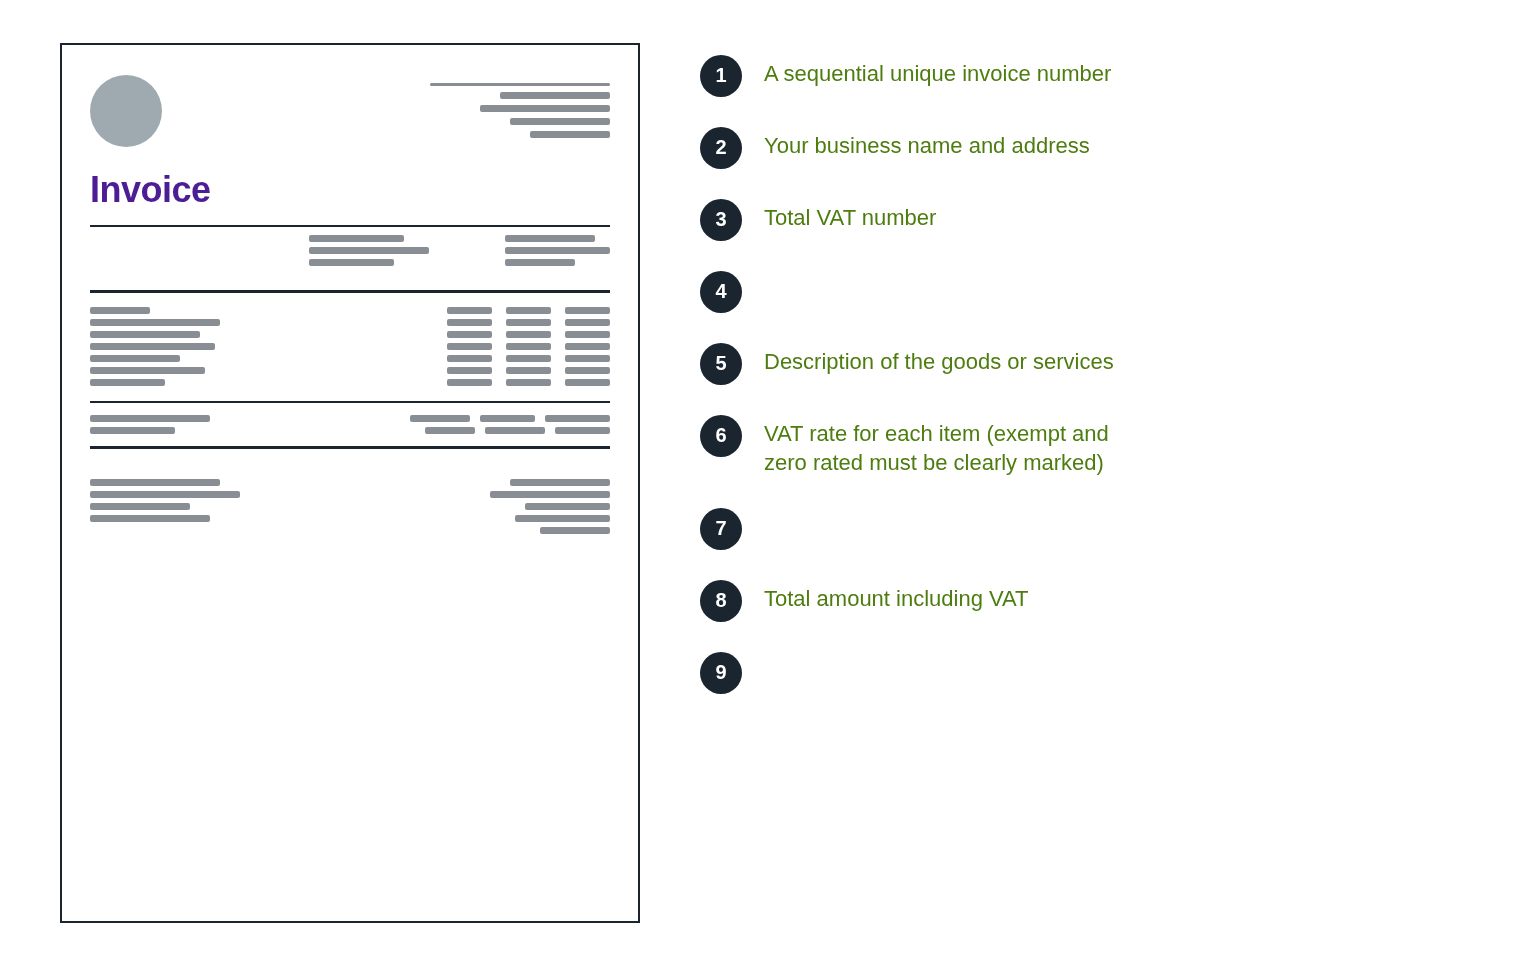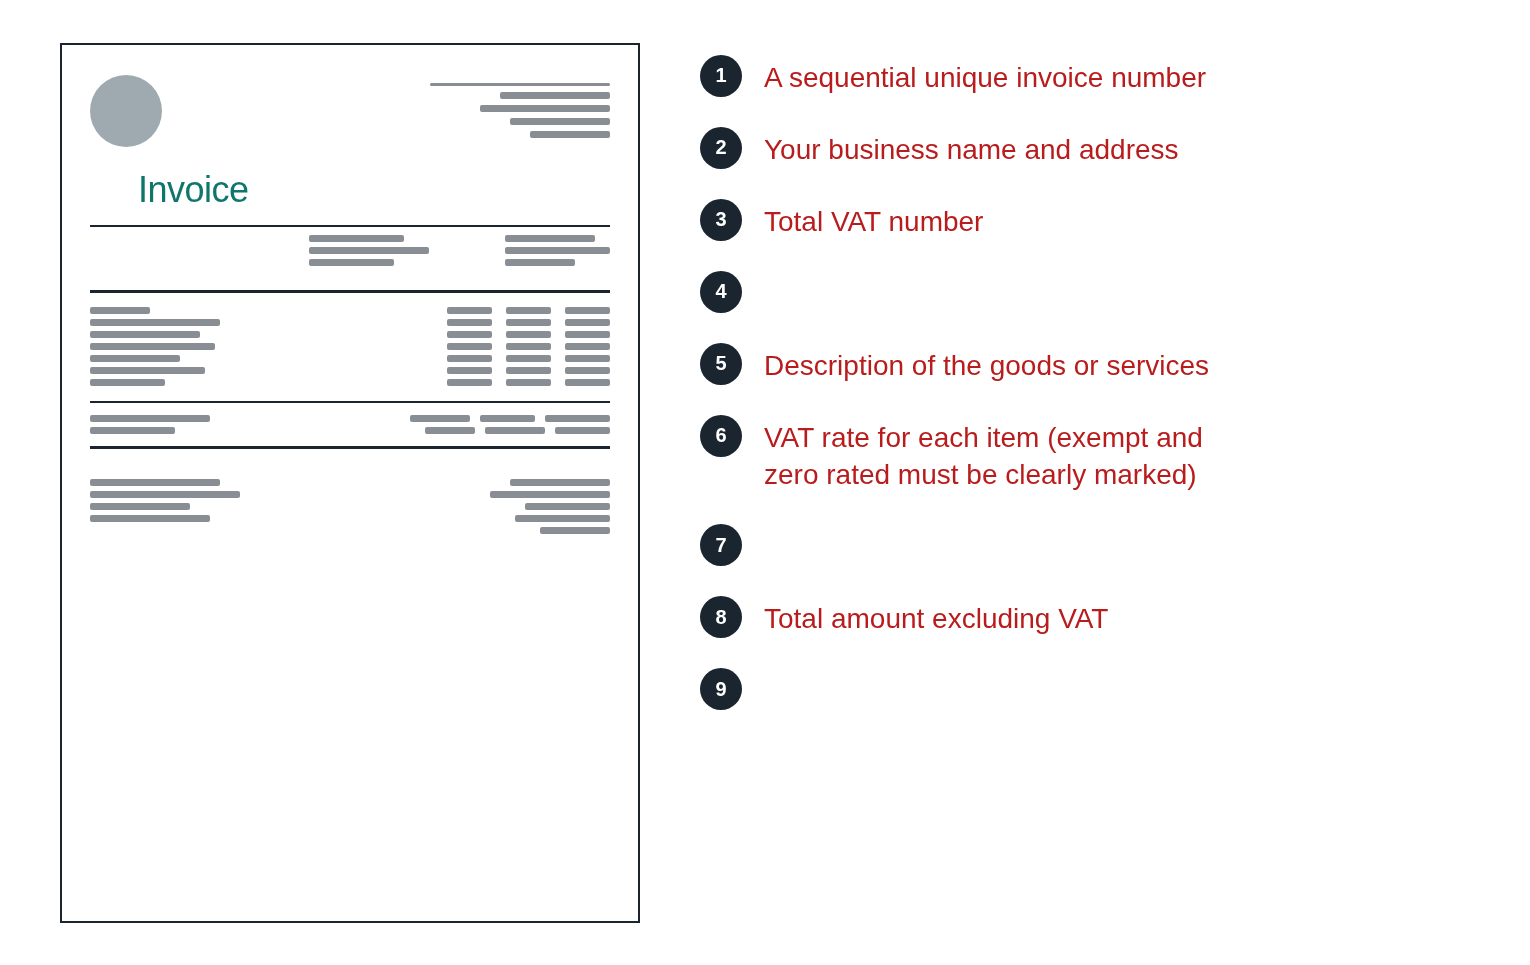--- a/index.html
+++ b/index.html
@@ -55,26 +55,25 @@
       gap: 6px;
       align-items: flex-end;
       margin-top: 8px;
     }
     .inv-line {
       background: #888e93;
       border-radius: 2px;
     }
     .inv-title {
       font-size: 36px;
-      font-weight: 400;
-      color: #0f766e;
+      font-weight: 700;
+      color: #4c1d95;
       margin-top: 12px;
       margin-bottom: 6px;
       letter-spacing: -0.5px;
-      margin-left: 48px;
     }
     .inv-divider {
       height: 2.5px;
       background: #1a2530;
       width: 100%;
       margin: 8px 0;
     }
 
     
     .inv-address-row {
@@ -189,22 +188,22 @@
       color: #ffffff;
       font-size: 20px;
       font-weight: 700;
       display: flex;
       align-items: center;
       justify-content: center;
       flex-shrink: 0;
       margin-top: 2px;
     }
     .num-text {
-      font-size: 28px;
-      color: #b91c1c;
+      font-size: 22px;
+      color: #4d7c0f;
       line-height: 1.35;
       padding-top: 6px;
     }
   </style>
 </head>
 <body>
 
 <div class="container">
 
   <div class="invoice-mockup">
@@ -350,20 +349,20 @@
       <div class="numbered-item">
         <div class="num-badge">6</div>
         <div class="num-text" style="white-space: pre-line;">VAT rate for each item (exempt and
 zero rated must be clearly marked)</div>
       </div>
       <div class="numbered-item">
         <div class="num-badge">7</div>
       </div>
       <div class="numbered-item">
         <div class="num-badge">8</div>
-        <div class="num-text" style="white-space: pre-line;">Total amount excluding VAT</div>
+        <div class="num-text" style="white-space: pre-line;">Total amount including VAT</div>
       </div>
       <div class="numbered-item">
         <div class="num-badge">9</div>
       </div>
     </div>
 
 </div>
 
 </body></html>

